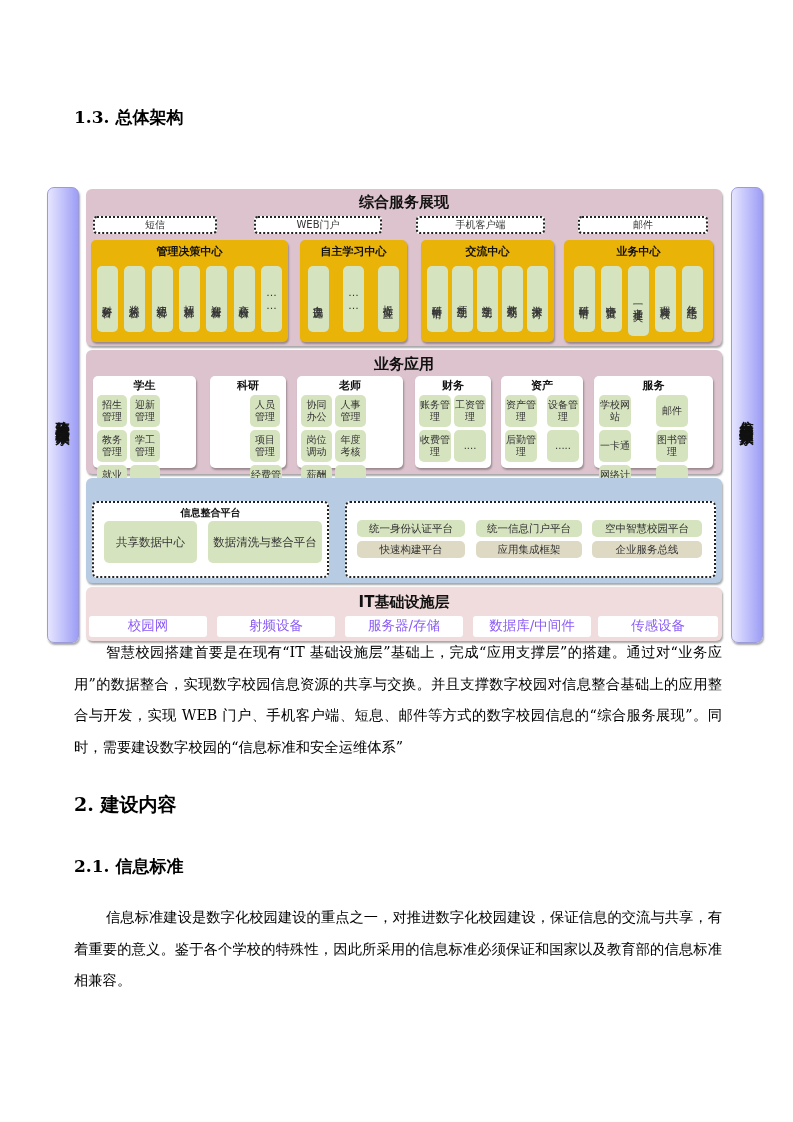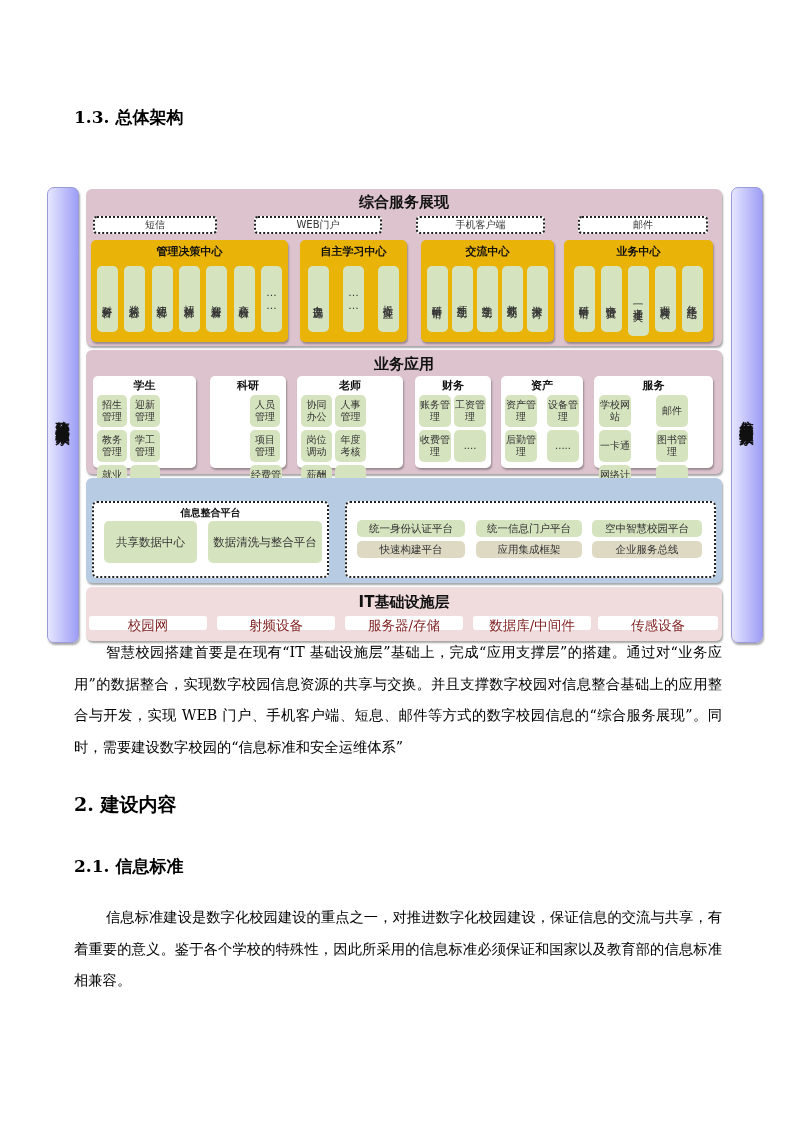--- a/index.html
+++ b/index.html
@@ -44,21 +44,21 @@
   .group { position: absolute; top: 26px; height: 92px; background: #fff; border-radius: 5px; box-shadow: 1px 2px 2px rgba(0,0,0,0.3); }
   .group-title { position: absolute; top: 2px; width: 100%; text-align: center; font-size: 11px; font-weight: bold; color: #111; }
   .group-grid { position: absolute; top: 19px; left: 4px; right: 4px; display: flex; flex-wrap: wrap; gap: 3px; }
   .gitem { height: 32px; background: #d6e3bf; border-radius: 5px; font-size: 10px; line-height: 12px; text-align: center; display: flex; align-items: center; justify-content: center; color: #333; padding: 0 1px; }
 
   .plat { position: absolute; top: 23px; height: 77px; background: #fff; border: 2px dotted #222; border-radius: 5px; }
   .plat-title { position: absolute; top: 3px; width: 100%; text-align: center; font-size: 10px; font-weight: bold; color: #111; }
   .pitem { position: absolute; background: #d6e3bf; border-radius: 5px; font-size: 10.5px; text-align: center; color: #333; display: flex; align-items: center; justify-content: center; }
   .pitem.tan { background: #ddd9c3; }
 
-  .infra { position: absolute; top: 29px; height: 14px; background: #fff; border-radius: 3px; font-size: 13.5px; text-align: center; line-height: 19px; color: #7f1d1d; }
+  .infra { position: absolute; top: 29px; height: 21px; background: #fff; border-radius: 3px; font-size: 13.5px; text-align: center; line-height: 19px; color: #8b5cf6; }
 </style>
 </head>
 <body>
 
 <div id="h13" class="h-sec">1.3.  总体架构</div>
 
 <div id="diagram">
 
   <div id="side-left" class="side">
     <span class="side-text">政策法规与信息标准体系</span>

